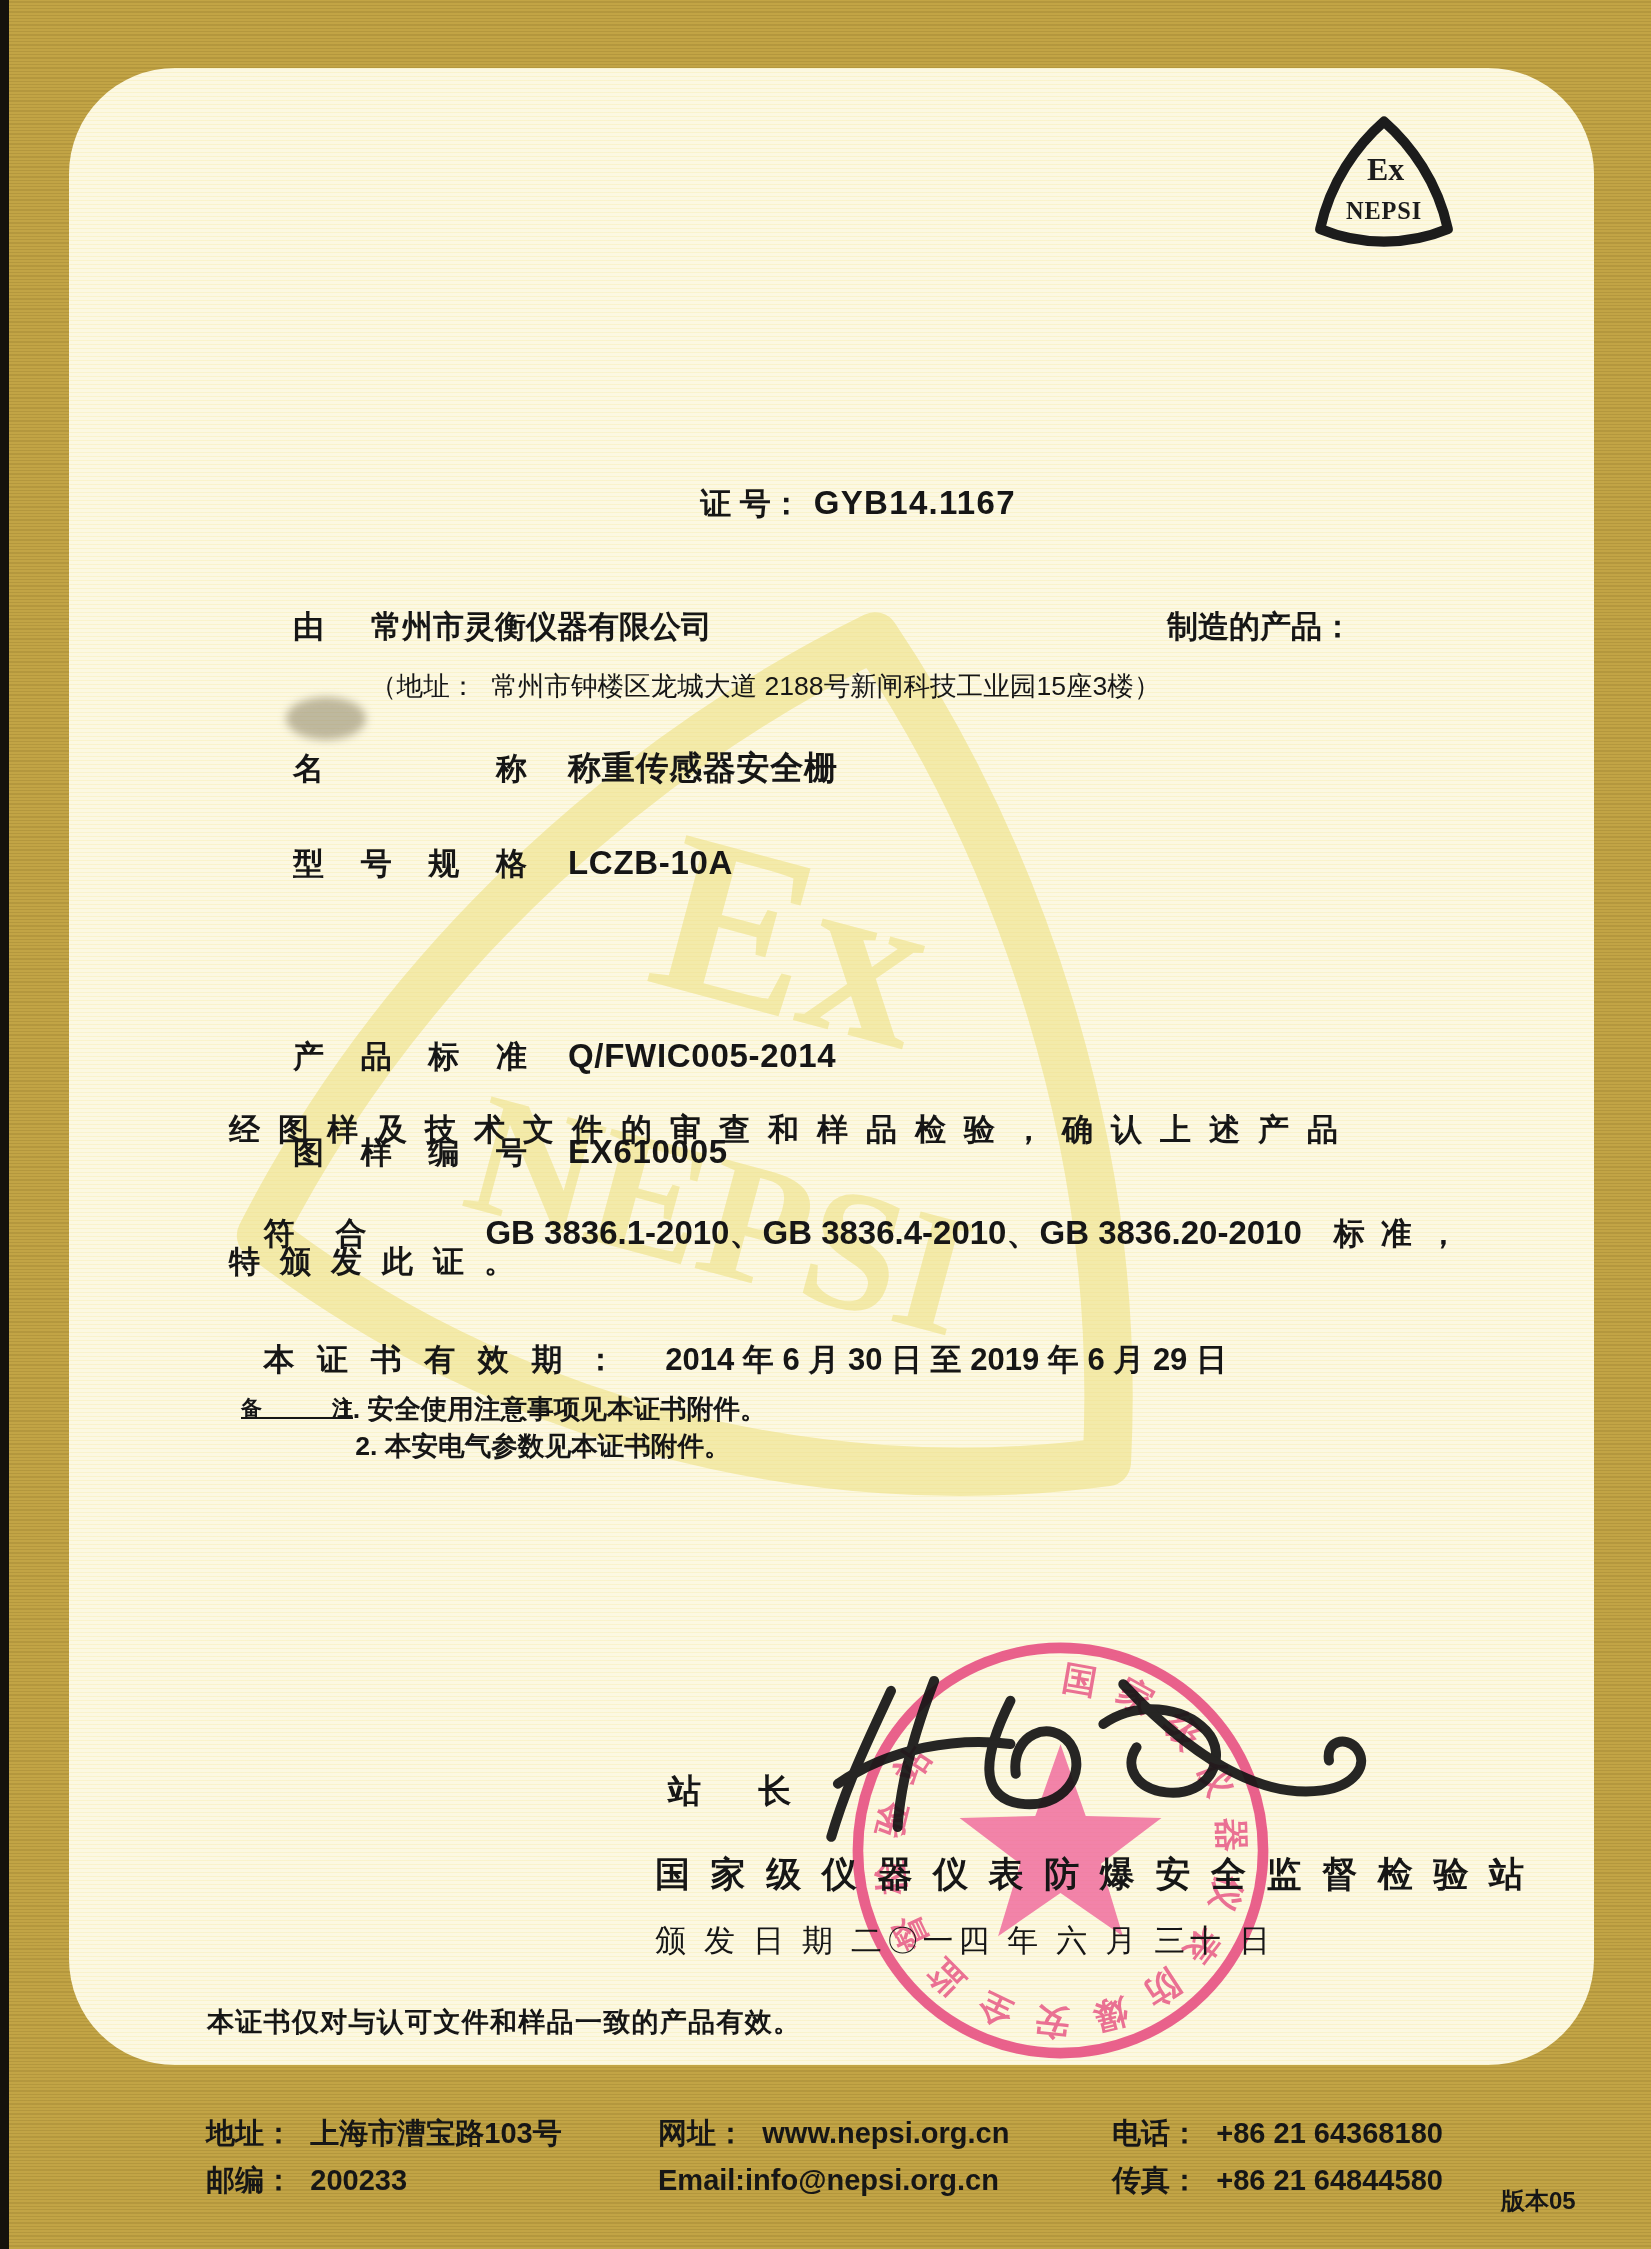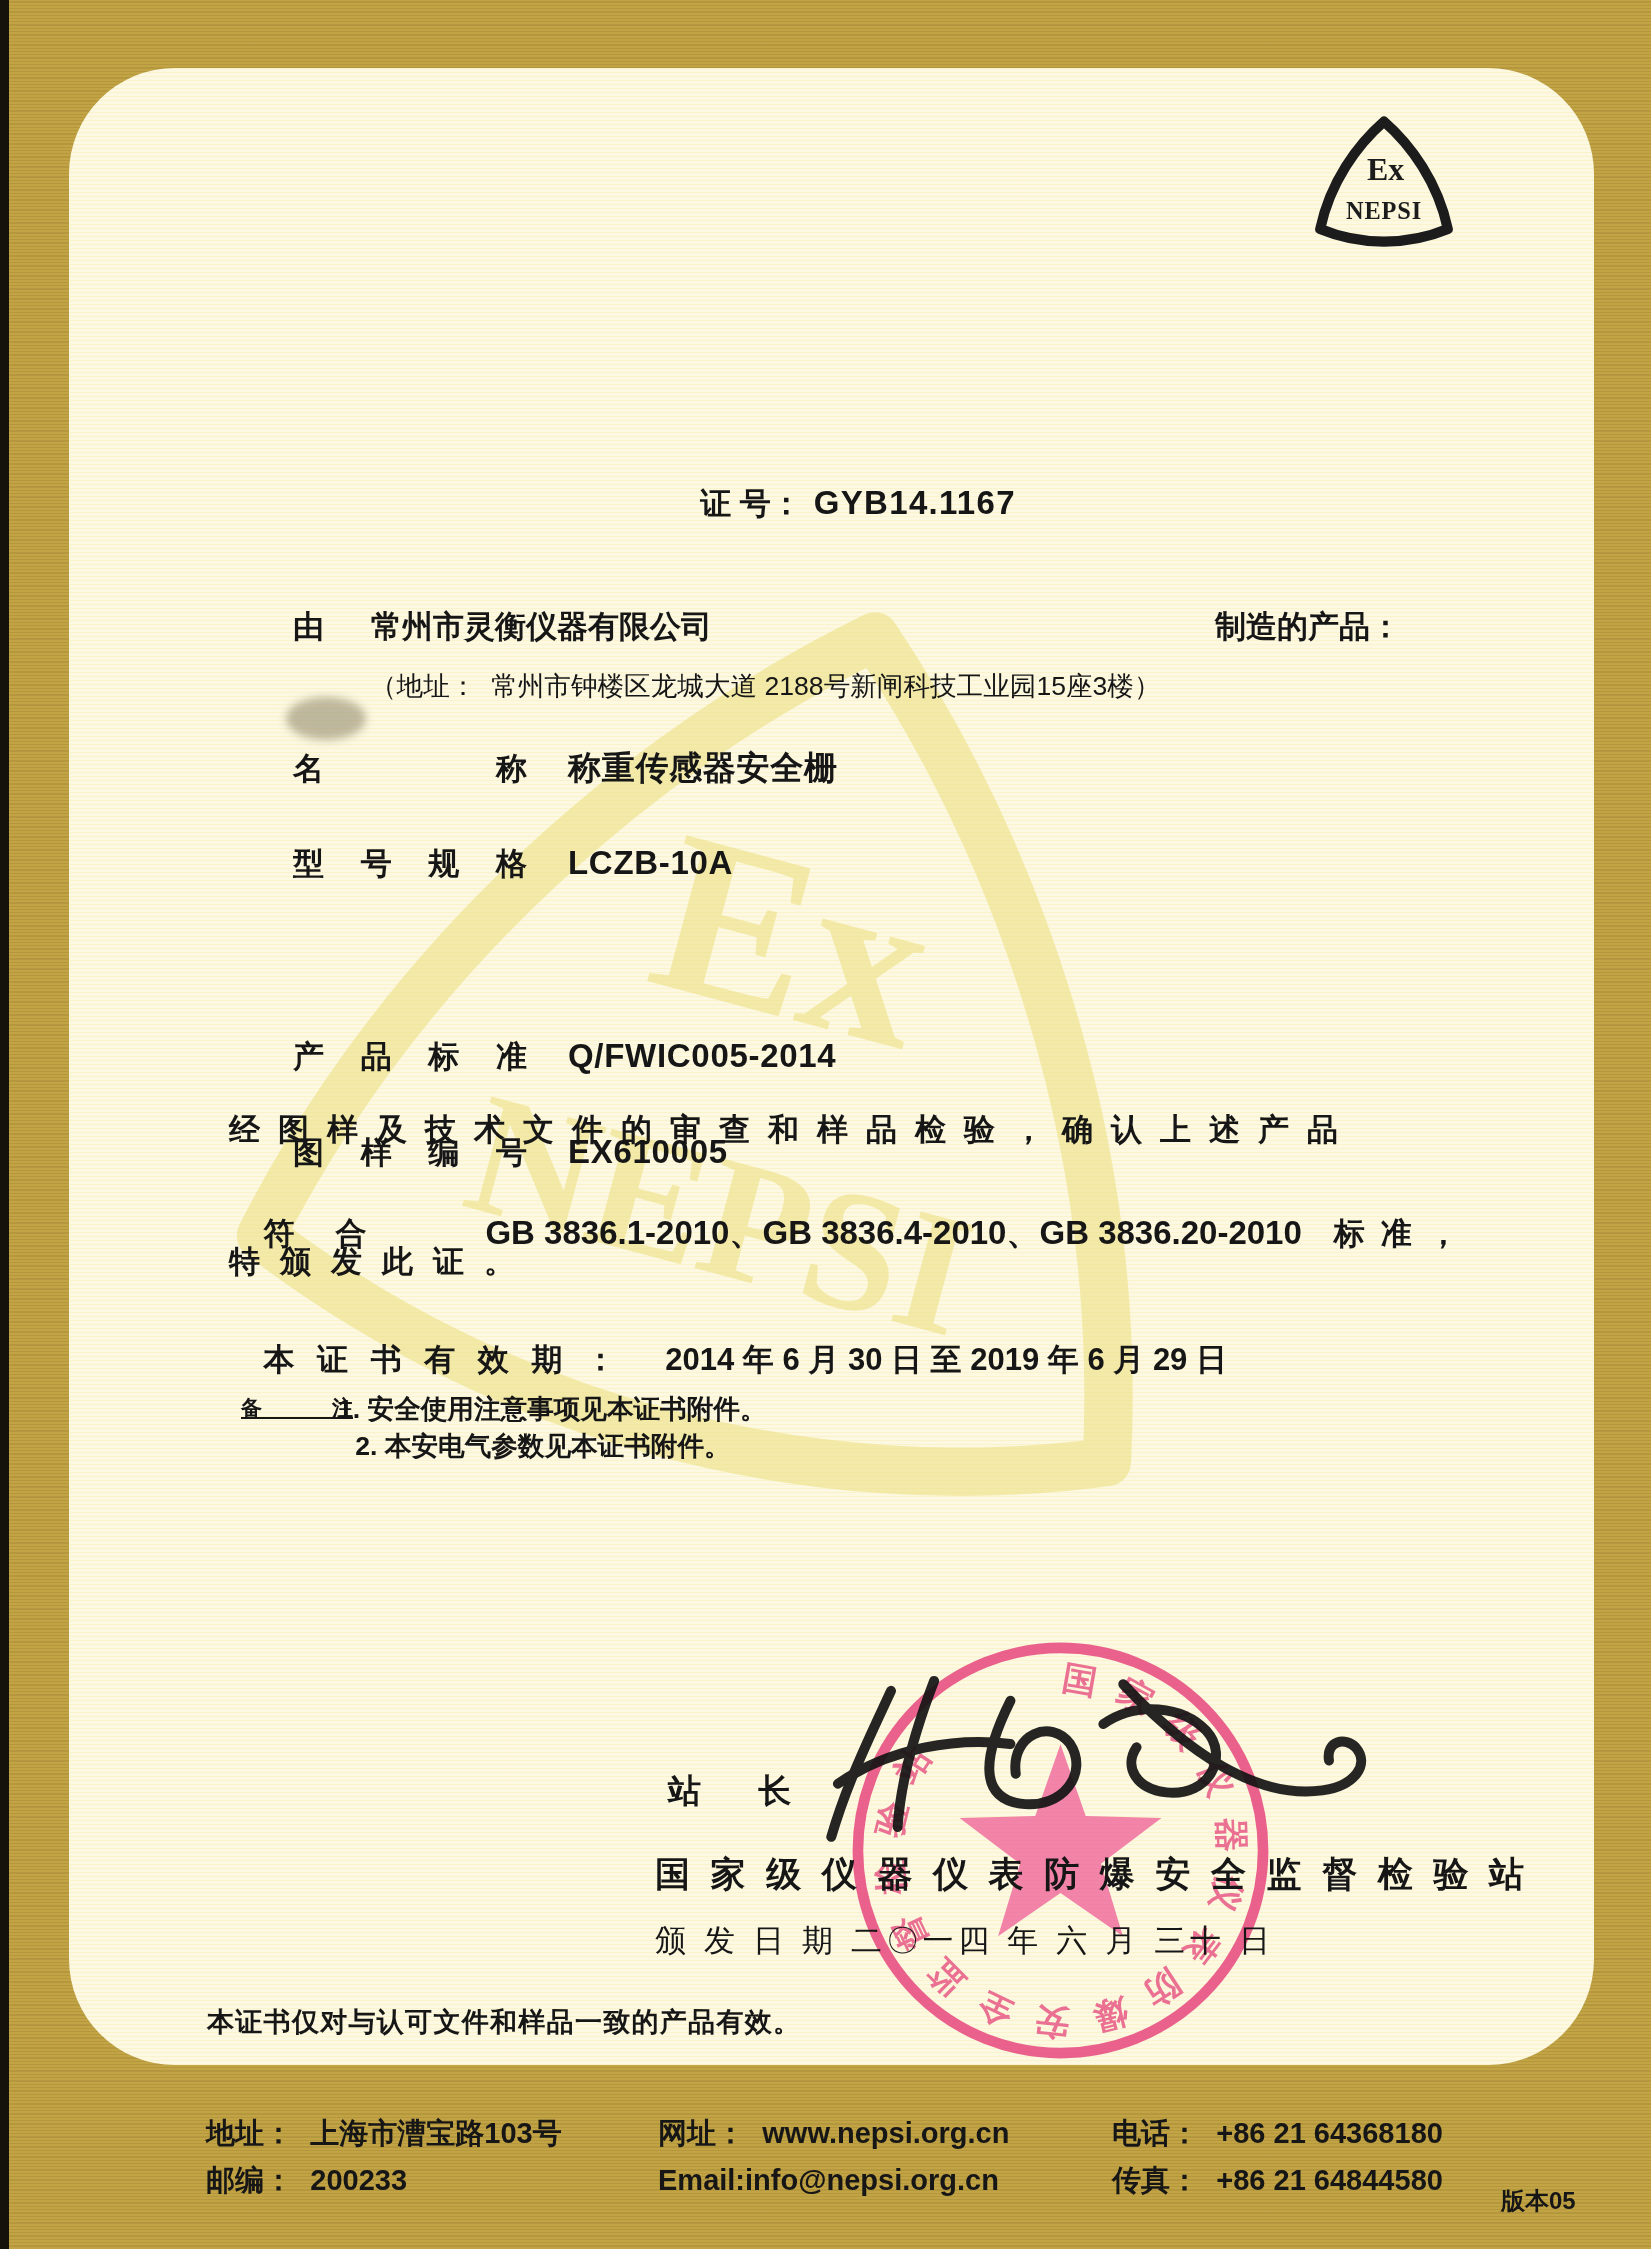--- a/index.html
+++ b/index.html
@@ -16,21 +16,21 @@
   .smudge{position:absolute;left:286px;top:697px;width:80px;height:43px;border-radius:50%;
     background:#8d8468;opacity:.55;filter:blur(4px);}
   .wm{position:absolute;left:160px;top:552px;width:1197px;height:1037px;transform:rotate(15deg);opacity:.55;z-index:1;}
   .logo{position:absolute;left:1300px;top:105px;width:168px;height:164px;z-index:3;}
   .title{position:absolute;left:0;top:305px;width:1652px;text-align:center;font-size:103px;font-weight:bold;
     letter-spacing:52px;z-index:3;}
   .certno{position:absolute;left:0;top:483px;width:1652px;text-align:center;font-size:31px;font-weight:bold;z-index:3;margin-left:32px;}
   .certno .num{font-size:33px;margin-left:12px;letter-spacing:1.3px;}
   .mfr-label{position:absolute;left:293px;top:606px;font-size:31px;font-weight:bold;z-index:3;}
   .mfr-name{position:absolute;left:371px;top:606px;font-size:31px;font-weight:bold;z-index:3;}
-  .made-label{position:absolute;left:1167px;top:606px;font-size:31px;font-weight:bold;z-index:3;margin-left:48px;}
+  .made-label{position:absolute;left:1167px;top:606px;font-size:31px;font-weight:bold;z-index:3;}
   .mfr-addr{position:absolute;left:370px;top:668px;font-size:26.6px;font-weight:normal;white-space:pre;z-index:3;}
   .frow{position:absolute;left:293px;display:flex;align-items:baseline;z-index:3;}
   .flabel{width:234px;font-size:31px;font-weight:bold;text-align:justify;text-align-last:justify;}
   .fvalue{margin-left:41px;font-size:33px;font-weight:bold;white-space:pre;letter-spacing:0.7px;}
   .decl{position:absolute;left:229px;font-size:31px;font-weight:bold;z-index:3;white-space:pre;}
   .rem-label{position:absolute;left:241px;top:1394px;width:112px;font-size:21px;font-weight:bold;
     text-align:justify;text-align-last:justify;z-index:3;text-decoration:underline;}
   .rem-items{position:absolute;left:338px;top:1391px;font-size:26.6px;font-weight:bold;line-height:37px;z-index:3;}
   .rem-items .r2{padding-left:17.3px;}
   .chief{position:absolute;left:668px;top:1769px;font-size:33px;font-weight:bold;letter-spacing:24px;z-index:5;}

